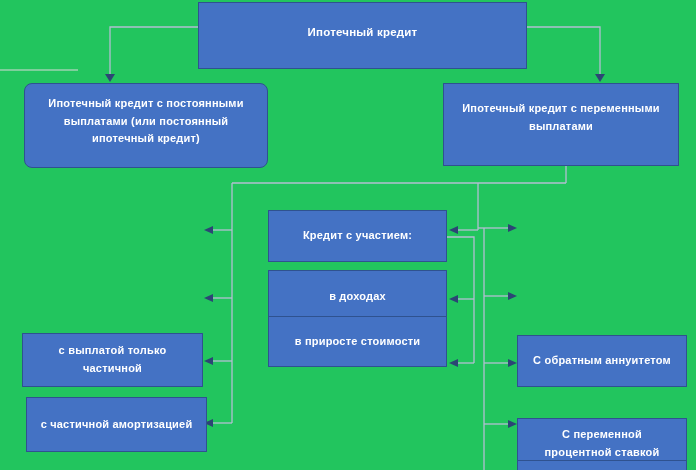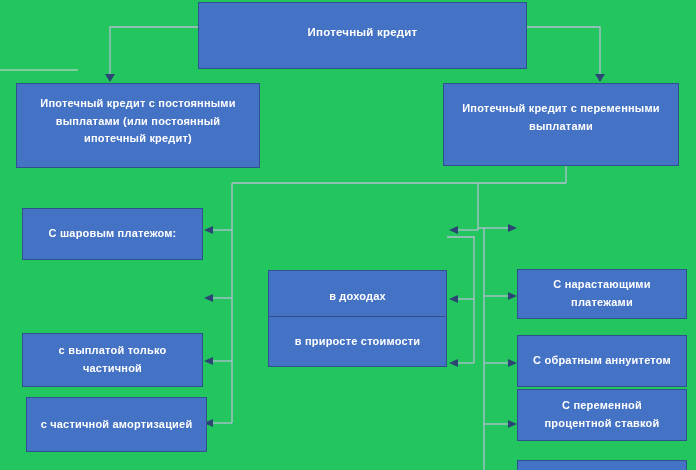--- a/index.html
+++ b/index.html
@@ -13,33 +13,33 @@
   #connectors .stray{stroke:#d9d9d9;stroke-width:1.2;}
   .node{
     position:absolute;box-sizing:border-box;
     background:#4472c4;border:1.5px solid #2f528f;
     color:#ffffff;font-weight:bold;font-size:11px;line-height:1.6;
     display:flex;align-items:center;justify-content:center;text-align:center;
     padding:4px 10px;letter-spacing:0.2px;
   }
   
   #n-root        {left:198px;top:2px;  width:329px;height:67px;font-size:11.5px;padding-bottom:10px;}
-  #n-fixed       {left:16px; top:83px; width:244px;height:85px;padding-bottom:12px;}
+  #n-fixed       {left:24px; top:83px; width:244px;height:85px;padding-bottom:12px;border-radius:8px;}
   #n-variable    {left:443px;top:83px; width:236px;height:83px;padding-bottom:18px;}
   #n-balloon     {left:22px; top:208px;width:181px;height:52px;}
   #n-frozen      {left:22px; top:270px;width:181px;height:62px;}
   #n-interest    {left:22px; top:333px;width:181px;height:54px;}
   #n-partial     {left:26px; top:397px;width:181px;height:55px;}
   #n-particip    {left:268px;top:210px;width:179px;height:52px;}
   #n-income      {left:268px;top:270px;width:179px;height:53px;text-align:center;}
   #n-growth      {left:268px;top:316px;width:179px;height:51px;}
   #n-standard    {left:517px;top:206px;width:170px;height:54px;}
   #n-increasing  {left:517px;top:269px;width:170px;height:50px;}
   #n-reverse     {left:517px;top:335px;width:170px;height:52px;}
-  #n-varrate     {left:517px;top:389px;width:170px;height:52px;}
+  #n-varrate     {left:517px;top:418px;width:170px;height:52px;}
   #n-cutoff      {left:517px;top:460px;width:170px;height:45px;}
 </style>
 </head>
 <body>
 
 <div id="canvas">
 
   <svg id="connectors" viewBox="0 0 696 470" xmlns="http://www.w3.org/2000/svg">
 
     <line class="stray" x1="0" y1="70" x2="78" y2="70"></line>
@@ -96,25 +96,24 @@
       <polygon points="449,299 458,295 458,303"></polygon>
       <line x1="474" y1="363" x2="457" y2="363"></line>
       <polygon points="449,363 458,359 458,367"></polygon>
     </g>
   </svg>
 
   <div class="node" id="n-root">Ипотечный кредит</div>
   <div class="node" id="n-fixed">Ипотечный кредит с постоянными выплатами (или постоянный ипотечный кредит)</div>
   <div class="node" id="n-variable">Ипотечный кредит с переменными выплатами</div>
 
-  <div class="node" id="n-balloon">С шаровым платежом:</div>
   <div class="node" id="n-interest">с выплатой только частичной</div>
   <div class="node" id="n-partial">с частичной амортизацией</div>
 
+  <div class="node" id="n-particip">Кредит с участием:</div>
   <div class="node" id="n-income">в доходах</div>
   <div class="node" id="n-growth">в приросте стоимости</div>
 
-  <div class="node" id="n-increasing">С нарастающими платежами</div>
   <div class="node" id="n-reverse">С обратным аннуитетом</div>
   <div class="node" id="n-varrate">С переменной процентной ставкой</div>
   <div class="node" id="n-cutoff"></div>
 
 </div>
 
 </body></html>

